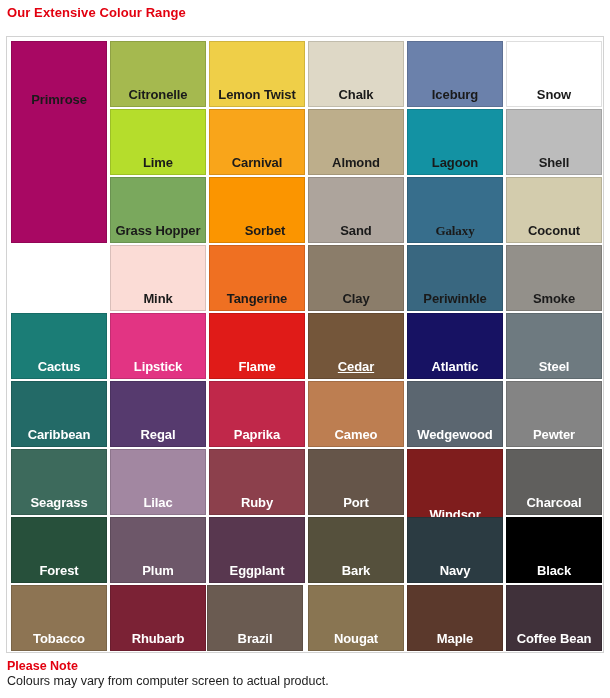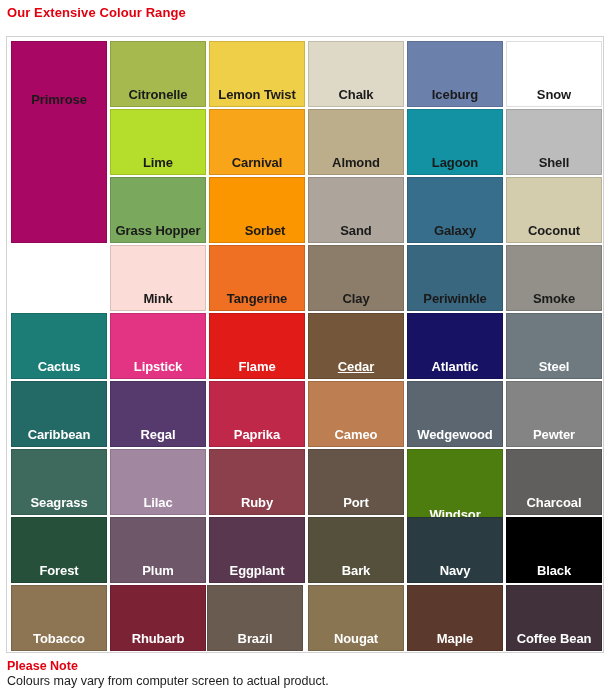--- a/index.html
+++ b/index.html
@@ -137,21 +137,21 @@
         <div class="swatch" style="left: 99px; top: 136px; width: 96px; height: 66px; background: rgb(122, 168, 93);">
           <div class="swatch-label" style="color: rgb(26, 26, 26);">Grass Hopper</div>
         </div>
         <div class="swatch" style="left: 198px; top: 136px; width: 96px; height: 66px; background: rgb(251, 149, 0);">
           <div class="swatch-label" style="color: rgb(26, 26, 26); margin-left: 16px;">Sorbet</div>
         </div>
         <div class="swatch" style="left: 297px; top: 136px; width: 96px; height: 66px; background: rgb(173, 164, 156);">
           <div class="swatch-label" style="color: rgb(26, 26, 26);">Sand</div>
         </div>
         <div class="swatch" style="left: 396px; top: 136px; width: 96px; height: 66px; background: rgb(55, 110, 140);">
-          <div class="swatch-label" style="color: rgb(26, 26, 26);">Galaxy</div>
+          <div class="swatch-label" style="color: rgb(26, 26, 26); font-family: Liberation Serif, serif;">Galaxy</div>
         </div>
         <div class="swatch" style="left: 495px; top: 136px; width: 96px; height: 66px; background: rgb(211, 204, 173);">
           <div class="swatch-label" style="color: rgb(26, 26, 26);">Coconut</div>
         </div>
         <div class="swatch" style="left: 99px; top: 204px; width: 96px; height: 66px; background: rgb(251, 220, 214);">
           <div class="swatch-label" style="color: rgb(26, 26, 26);">Mink</div>
         </div>
         <div class="swatch" style="left: 198px; top: 204px; width: 96px; height: 66px; background: rgb(239, 112, 34);">
           <div class="swatch-label" style="color: rgb(26, 26, 26);">Tangerine</div>
         </div>
@@ -205,21 +205,21 @@
         </div>
         <div class="swatch" style="left: 99px; top: 408px; width: 96px; height: 66px; background: rgb(162, 135, 161);">
           <div class="swatch-label" style="color: rgb(255, 255, 255);">Lilac</div>
         </div>
         <div class="swatch" style="left: 198px; top: 408px; width: 96px; height: 66px; background: rgb(140, 64, 76);">
           <div class="swatch-label" style="color: rgb(255, 255, 255);">Ruby</div>
         </div>
         <div class="swatch" style="left: 297px; top: 408px; width: 96px; height: 66px; background: rgb(101, 85, 73);">
           <div class="swatch-label" style="color: rgb(255, 255, 255);">Port</div>
         </div>
-        <div class="swatch" style="left: 396px; top: 408px; width: 96px; height: 78px; background: #4d7c0f;">
+        <div class="swatch" style="left: 396px; top: 408px; width: 96px; height: 78px; background: #7f1d1d;">
           <div class="swatch-label" style="color: rgb(255, 255, 255);">Windsor</div>
         </div>
         <div class="swatch" style="left: 495px; top: 408px; width: 96px; height: 66px; background: rgb(96, 95, 93);">
           <div class="swatch-label" style="color: rgb(255, 255, 255);">Charcoal</div>
         </div>
         <div class="swatch" style="left: 0px; top: 476px; width: 96px; height: 66px; background: rgb(39, 80, 59);">
           <div class="swatch-label" style="color: rgb(255, 255, 255);">Forest</div>
         </div>
         <div class="swatch" style="left: 99px; top: 476px; width: 96px; height: 66px; background: rgb(109, 87, 105);">
           <div class="swatch-label" style="color: rgb(255, 255, 255);">Plum</div>

